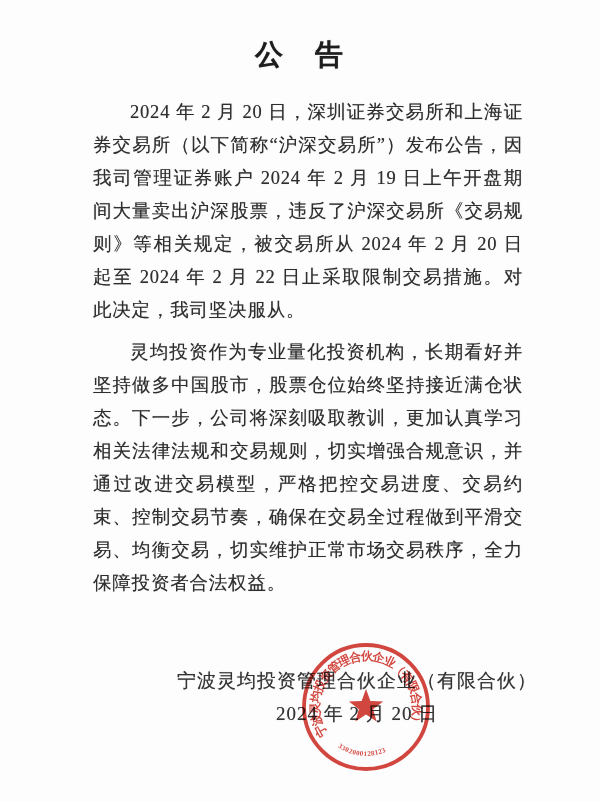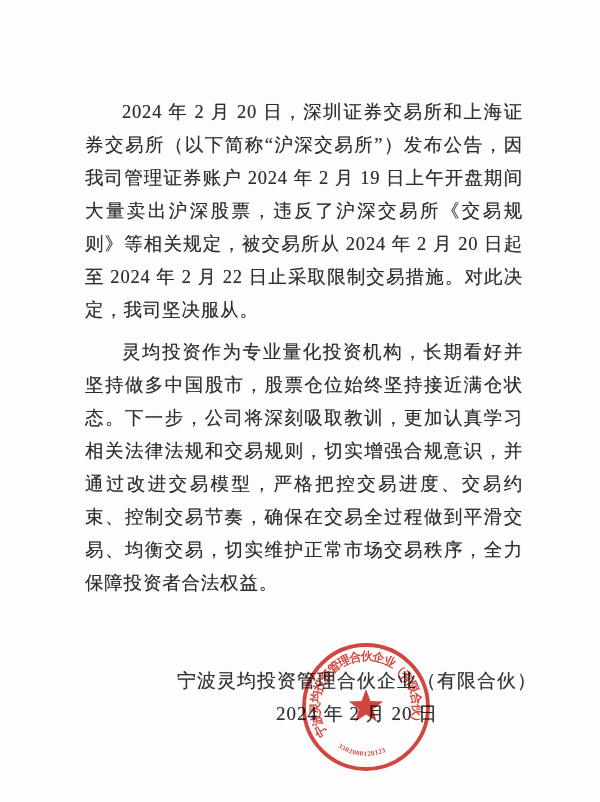--- a/index.html
+++ b/index.html
@@ -24,21 +24,21 @@
     color: #1d1d1d;
     text-shadow: 0 0 0.8px rgba(30,30,30,0.6);
   }
   .doc-body {
     position: absolute;
     top: 96px;
     left: 85px;
     width: 438px;
   }
   .doc-body p {
-    margin: 0 0 9px 0;
+    margin: 0 0 9px 8px;
     font-size: 18.5px;
     line-height: 33px;
     letter-spacing: 0.8px;
     text-align: justify;
     text-align-last: left;
     text-indent: 2em;
     color: #2e2e2e;
     text-shadow: 0 0 0.7px rgba(46,46,46,0.55);
   }
   .doc-signature {
@@ -76,20 +76,21 @@
   .seal text {
     font-family: "Liberation Serif", "DejaVu Serif", serif;
     font-weight: 700;
   }
 </style>
 </head>
 <body>
 
 <div class="page">
 
+  <div class="doc-title">公　告</div>
 
   <div class="doc-body">
     <p>2024 年 2 月 20 日，深圳证券交易所和上海证券交易所（以下简称“沪深交易所”）发布公告，因我司管理证券账户 2024 年 2 月 19 日上午开盘期间大量卖出沪深股票，违反了沪深交易所《交易规则》等相关规定，被交易所从 2024 年 2 月 20 日起至 2024 年 2 月 22 日止采取限制交易措施。对此决定，我司坚决服从。</p>
     <p>灵均投资作为专业量化投资机构，长期看好并坚持做多中国股市，股票仓位始终坚持接近满仓状态。下一步，公司将深刻吸取教训，更加认真学习相关法律法规和交易规则，切实增强合规意识，并通过改进交易模型，严格把控交易进度、交易约束、控制交易节奏，确保在交易全过程做到平滑交易、均衡交易，切实维护正常市场交易秩序，全力保障投资者合法权益。</p>
   </div>
 
   <div class="doc-signature">宁波灵均投资管理合伙企业（有限合伙）</div>
 
   <div class="doc-date">2024 年 2 月 20 日</div>
 

